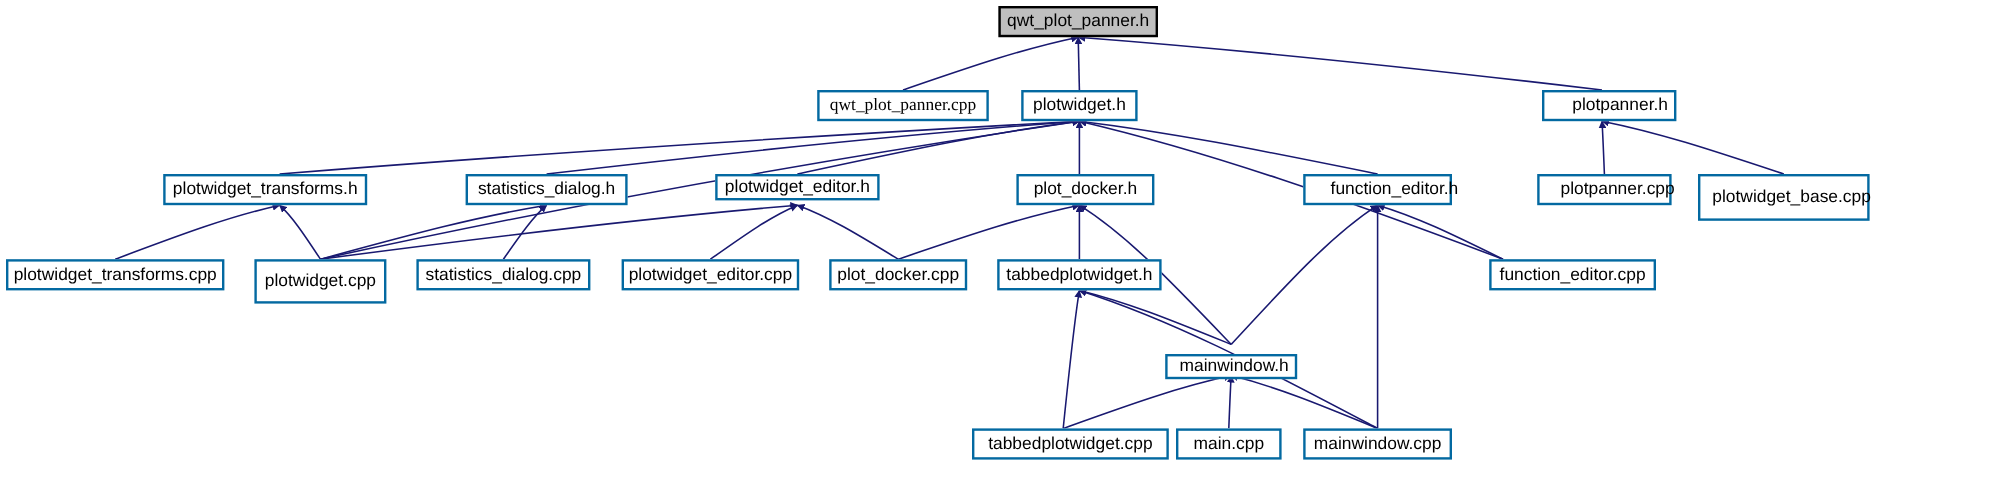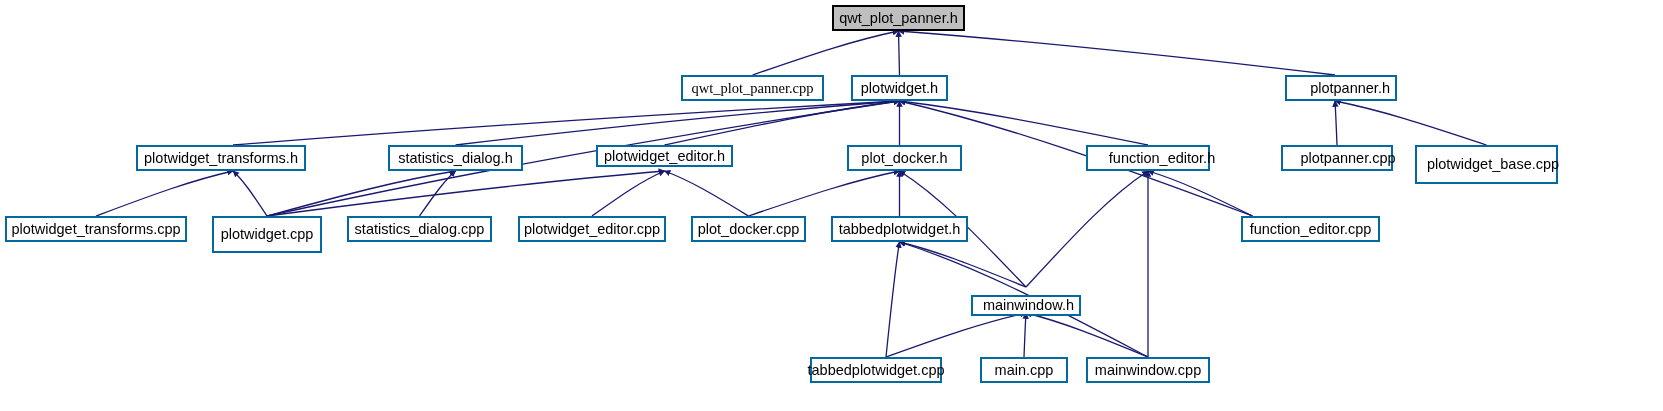--- a/index.html
+++ b/index.html
@@ -140,21 +140,21 @@
       </div>
       <div class="node" style="left: 831px; top: 216px; width: 137px; height: 26px;">
         <span class="node-label">tabbedplotwidget.h</span>
       </div>
       <div class="node" style="left: 1241px; top: 216px; width: 139px; height: 26px;">
         <span class="node-label">function_editor.cpp</span>
       </div>
       <div class="node" style="left: 971px; top: 295px; width: 110px; height: 21px; justify-content: flex-end;">
         <span class="node-label">mainwindow.h</span>
       </div>
-      <div class="node" style="left: 810px; top: 357px; width: 132px; height: 26px;">
+      <div class="node" style="left: 810px; top: 357px; width: 164px; height: 26px;">
         <span class="node-label">tabbedplotwidget.cpp</span>
       </div>
       <div class="node" style="left: 980px; top: 357px; width: 88px; height: 26px;">
         <span class="node-label">main.cpp</span>
       </div>
       <div class="node" style="left: 1086px; top: 357px; width: 124px; height: 26px;">
         <span class="node-label">mainwindow.cpp</span>
       </div>
     </div>
 </div>

